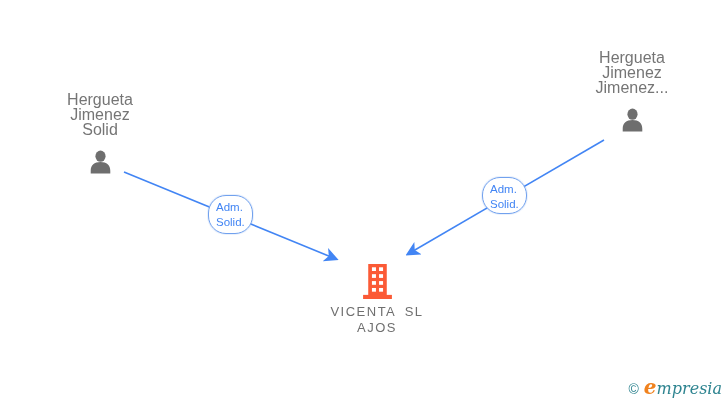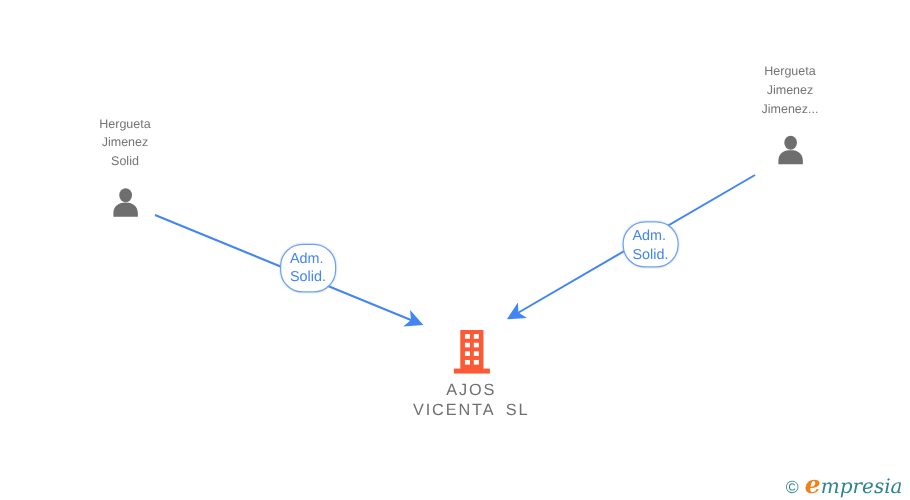--- a/index.html
+++ b/index.html
@@ -25,21 +25,21 @@
   .node {
     position: absolute;
     display: flex;
     flex-direction: column;
     align-items: center;
     text-align: center;
     cursor: pointer;
   }
   .person-name, .company-name {
     color: #757575;
-    font-size: 10px;
+    font-size: 16px;
     line-height: 15px;
   }
   .person-icon { margin-top: 11px; }
   .company-name {
     color: #6f6f6f;
     font-size: 13px;
     font-weight: 500;
     letter-spacing: 1.5px;
     word-spacing: 4px;
     line-height: 15.5px;
@@ -50,21 +50,20 @@
     box-sizing: border-box;
     background: #ffffff;
     border: 1.5px solid #71A1EE;
     border-radius: 18px;
     color: #4285F4;
     font-size: 11.5px;
     line-height: 15px;
     padding: 4px 4px 0 7px;
     box-shadow: 0 0 0 1px rgba(113,161,238,0.15);
     cursor: pointer;
-    margin-left: 16px;
   }
   .edge-label-left  { left: 208px; top: 195px; width: 45px; height: 39px; }
   .edge-label-right { left: 482px; top: 177px; width: 45px; height: 37px; }
 
   .node-person-left  { left: 40px;  top: 92px;  width: 120px; }
   .node-person-right { left: 572px; top: 50px;  width: 120px; }
   .node-company      { left: 317px; top: 264px; width: 120px; }
 
   .brand {
     position: absolute;
@@ -145,22 +144,22 @@
         <rect x="16.5" y="3.2" width="3.9" height="3.6"></rect>
         <rect x="9.6" y="9.9" width="3.9" height="3.6"></rect>
         <rect x="16.5" y="9.9" width="3.9" height="3.6"></rect>
         <rect x="9.6" y="16.6" width="3.9" height="3.6"></rect>
         <rect x="16.5" y="16.6" width="3.9" height="3.6"></rect>
         <rect x="9.6" y="23.3" width="3.9" height="3.6"></rect>
         <rect x="16.5" y="23.3" width="3.9" height="3.6"></rect>
       </g>
     </svg>
     <div class="company-name">
+      <div>VICENTA SL</div>
       <div>AJOS</div>
-      <div>VICENTA SL</div>
     </div>
   </div>
 
   <div class="edge-label edge-label-left">
     <div>Adm.</div>
     <div>Solid.</div>
   </div>
 
   <div class="edge-label edge-label-right">
     <div>Adm.</div>

